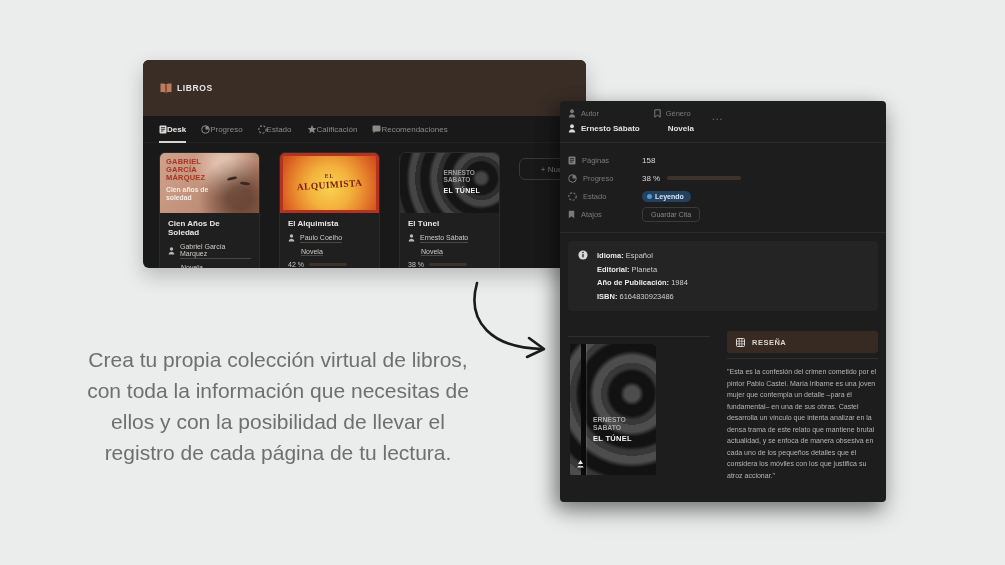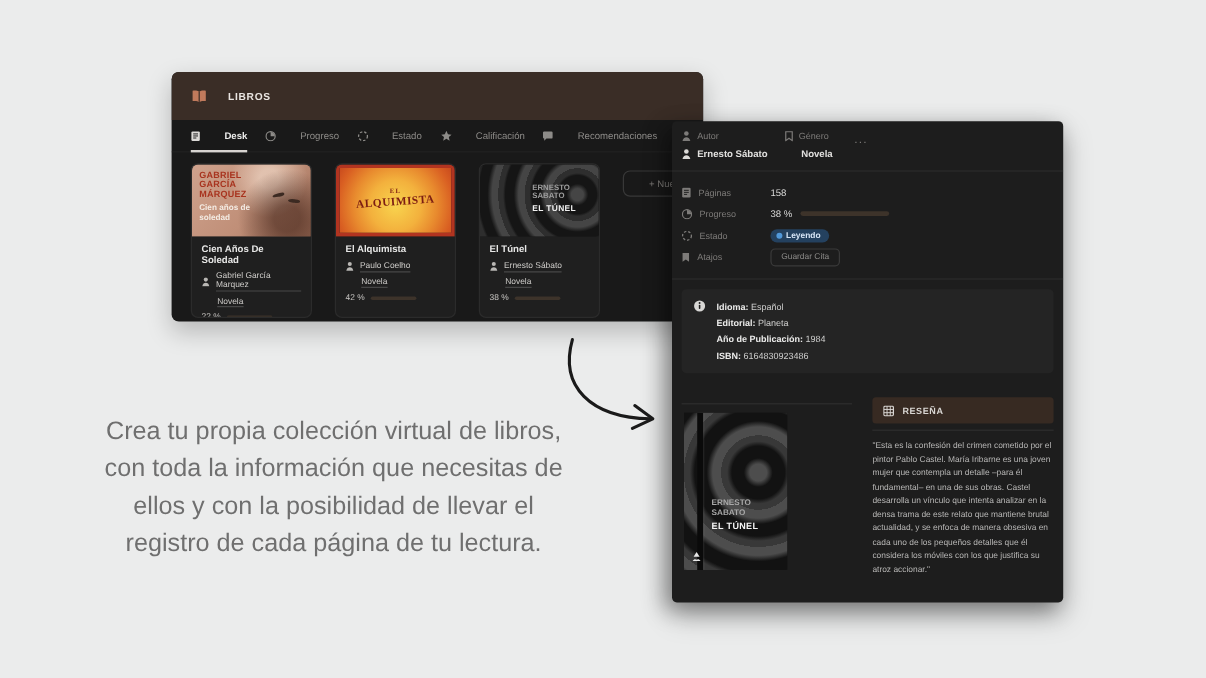--- a/index.html
+++ b/index.html
@@ -12,30 +12,30 @@
   }
 
   
   .window1 {
     position:absolute; left:143px; top:60px; width:443px; height:208px;
     background:#191919; border-radius:6px;
     box-shadow:0 8px 20px rgba(0,0,0,.22);
     overflow:hidden; z-index:1;
   }
   .w1-header {
-    height:40px; background:#3a2d26;
-    display:flex; align-items:center; gap:17px; padding-left:16px;
+    height:56px; background:#3a2d26;
+    display:flex; align-items:center; gap:4px; padding-left:16px;
   }
   .w1-title { font-size:8.5px; font-weight:bold; letter-spacing:.6px; color:#e9e5e1; }
   .tabs {
     display:flex; gap:15px; padding:0 16px; height:27px; align-items:flex-end;
     border-bottom:1px solid #222;
   }
   .tab {
-    display:flex; align-items:flex-start; gap:20px;
+    display:flex; align-items:flex-start; gap:0;
     font-size:8px; color:#8d8b88; padding-bottom:7px; cursor:pointer;
     border-bottom:2px solid transparent; margin-bottom:-1px;
   }
   .tab.active { color:#ececeb; font-weight:bold; border-bottom:2px solid #d7d4d1; }
   .cards { display:flex; gap:19px; padding:9px 16px 0; }
   .card {
     width:101px; height:129px; background:#1f1f1f;
     border:1px solid #2b2b2b; border-radius:6px; overflow:hidden; flex-shrink:0;
     cursor:pointer;
   }

